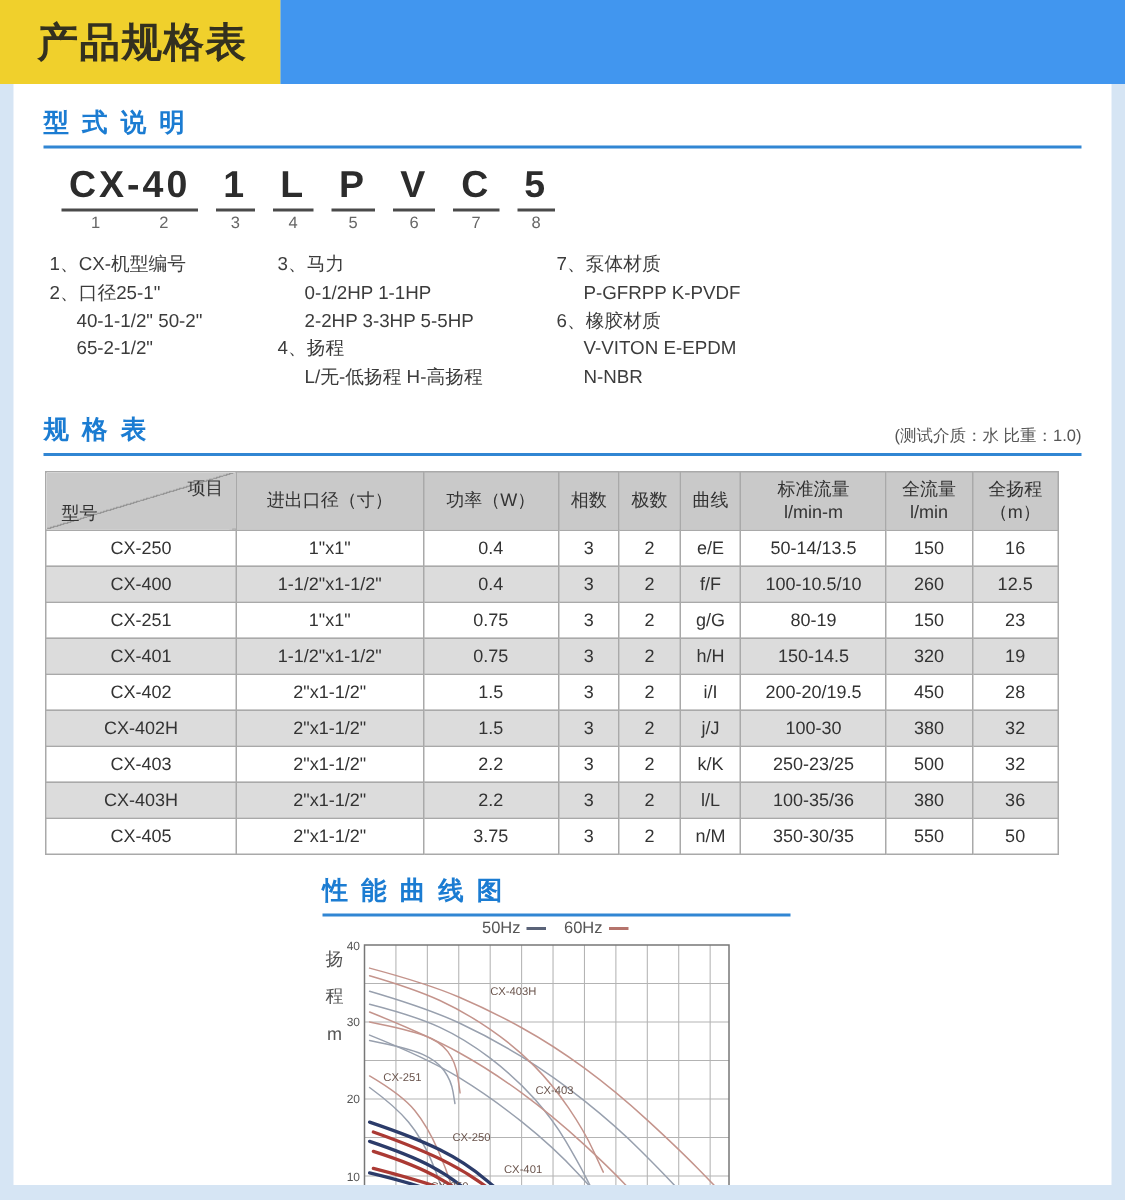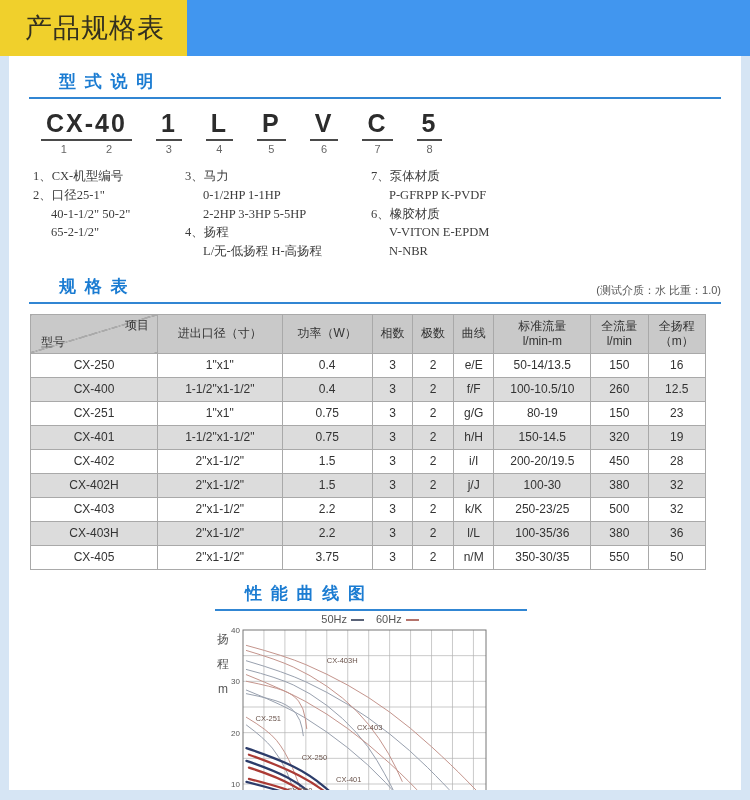--- a/index.html
+++ b/index.html
@@ -1,35 +1,35 @@
 <!DOCTYPE html>
 <html><head>
 <meta charset="utf-8">
 <style>
   html,body{margin:0;padding:0;background:#fff;}
   body{width:750px;height:800px;overflow:hidden;font-family:"Liberation Sans","DejaVu Sans",sans-serif;}
   .page{width:750px;height:800px;background:#d6e5f4;display:flex;flex-direction:column;}
   .topbar{display:flex;height:56px;flex:0 0 56px;}
   .banner{background:#f0d02c;width:162px;display:flex;align-items:center;padding-left:25px;
-          font-size:27px;font-weight:normal;color:#33301f;letter-spacing:1px;}
+          font-size:27px;font-weight:bold;color:#33301f;letter-spacing:1px;}
   .bluestrip{flex:1;background:#4196ef;}
   .content{flex:1;margin:0 9px 10px;background:#fff;padding:8px 20px 4px;overflow:hidden;}
   .sec-head{display:flex;justify-content:space-between;align-items:flex-end;
             border-bottom:2px solid #3186d3;padding-bottom:4px;margin:6px 0 10px;}
-  .sec-title{color:#1b7cd2;font-size:17px;font-weight:700;letter-spacing:2px;margin-left:30px;}
+  .sec-title{color:#1b7cd2;font-size:17px;font-weight:700;letter-spacing:2px;}
   .sec-note{font-size:11px;color:#555;}
   
-  .code-row{display:flex;gap:24px;margin:4px 0 12px;padding-left:12px;align-items:flex-start;}
+  .code-row{display:flex;gap:12px;margin:4px 0 12px;padding-left:12px;align-items:flex-start;}
   .seg{text-align:center;}
   .seg-text{font-size:25px;font-weight:800;color:#2c2c2c;border-bottom:2px solid #4a4a4a;
             padding:0 5px 1px;letter-spacing:2px;}
   .seg-nums{display:flex;justify-content:space-around;font-size:11px;color:#666;margin-top:2px;}
   
   .notes{display:grid;grid-template-columns:152px 186px 168px 1fr;font-size:12.5px;
-         color:#3c3c3c;line-height:1.5;margin:2px 0 14px;padding-left:4px;font-family:Liberation Serif, serif;}
+         color:#3c3c3c;line-height:1.5;margin:2px 0 14px;padding-left:4px;}
   .note-line.indent{padding-left:18px;}
   
   table{border-collapse:collapse;width:676px;font-size:12px;color:#333;margin-left:1px;}
   th,td{border:1px solid #a9a9a9;text-align:center;padding:2px 2px;}
   thead th{background:#c9c9c9;font-weight:400;height:34px;white-space:pre-line;line-height:1.25;}
   tbody td{height:19px;}
   tbody tr:nth-child(even) td{background:#dcdcdc;}
   th.corner{position:relative;width:112px;
     background:#c9c9c9 linear-gradient(to bottom right,rgba(0,0,0,0) 49.5%,#8a8a8a 49.5%,#8a8a8a 50.6%,rgba(0,0,0,0) 50.6%);padding-left:12px;}
   .c-top{position:absolute;top:3px;right:8px;font-size:12px;}

